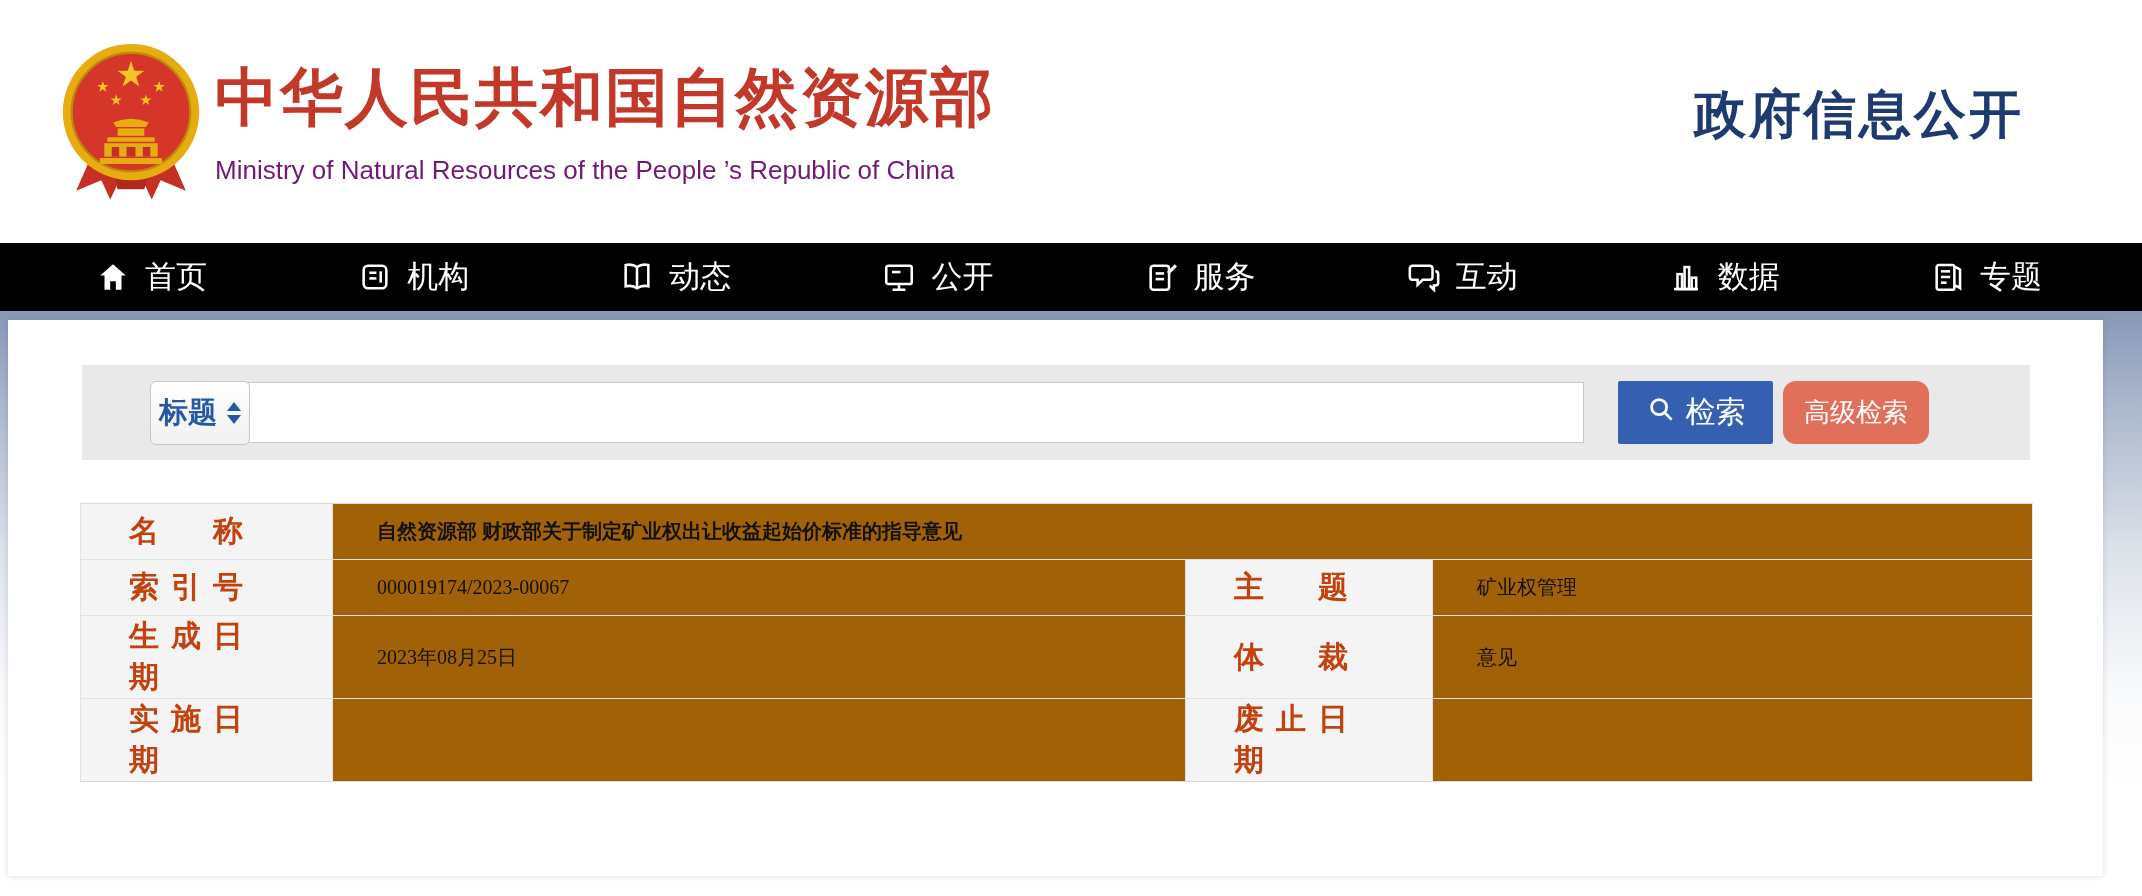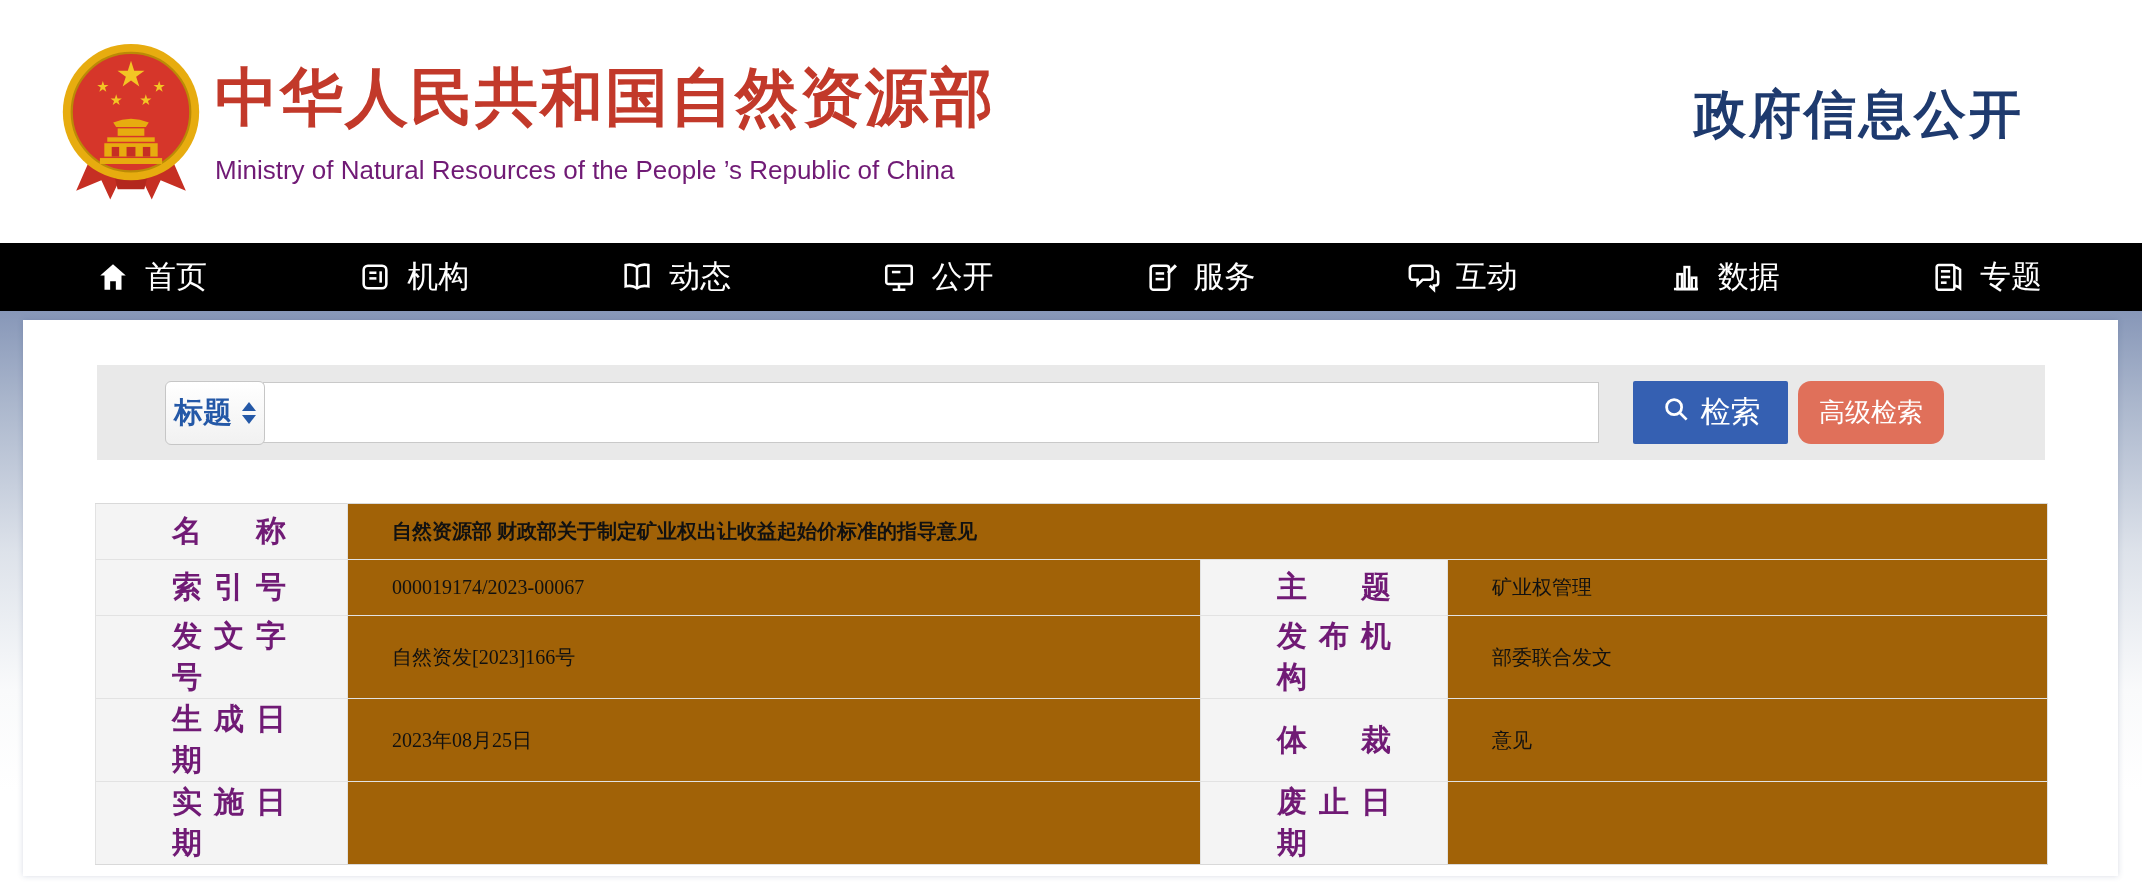--- a/index.html
+++ b/index.html
@@ -19,21 +19,21 @@
   
   .nav { width:100%; height:68px; background:#000000; display:flex; align-items:center;
          justify-content:space-between; padding:0 100px 0 96px; }
   .nav-item { display:flex; align-items:center; gap:15px; color:#fff; font-size:31px;
               cursor:pointer; white-space:nowrap; }
   .nav-item svg { display:block; }
 
   
   .main { position:relative; width:100%; height:565px;
           background:linear-gradient(#8797b8 0px, #aab6cc 90px, #dde2ea 240px, #f9fafb 380px, #ffffff 480px); }
-  .panel { position:absolute; left:23px; top:9px; width:2095px; height:556px; background:#fff;
+  .panel { position:absolute; left:8px; top:9px; width:2095px; height:556px; background:#fff;
            box-shadow:0 0 6px rgba(40,60,110,0.18); }
 
   
   .search-strip { position:absolute; left:74px; top:45px; width:1948px; height:95px;
                   background:#e9e9e9; display:flex; align-items:center; padding-left:68px; }
   .field-select { width:100px; height:64px; background:linear-gradient(#ffffff,#f1f1f1);
                   border:1px solid #c6c6c6; border-radius:6px; display:flex; align-items:center;
                   justify-content:center; gap:10px; cursor:pointer; position:relative; z-index:2; }
   .field-select .txt { color:#2458a7; font-size:29px; font-weight:bold; }
   .sort-arrows { display:flex; flex-direction:column; gap:4px; }
@@ -53,22 +53,22 @@
              display:flex; align-items:center; justify-content:center;
              font-family:"Liberation Sans", sans-serif; }
 
   
   .doc-table { position:absolute; left:72px; top:183px; border-collapse:collapse;
                table-layout:fixed; width:1952px; font-family:"Liberation Serif", serif; }
   .doc-table td { border:1px solid #e2e2e2; height:56px; vertical-align:middle; }
   .doc-table tr:first-child td { border-top-color:#d9d9d9; }
   .doc-table tr:last-child td { border-bottom-color:#d9d9d9; }
   .lbl-cell { background:#f4f4f4; padding-left:48px; }
-  .lbl { display:inline-block; width:114px; font-size:30px; font-weight:bold; color:#701a75;
-         text-align:justify; text-align-last:justify;margin-left:28px; -moz-text-align-last:justify; }
+  .lbl { display:inline-block; width:114px; font-size:30px; font-weight:bold; color:#c2410c;
+         text-align:justify; text-align-last:justify; -moz-text-align-last:justify; }
   .val-cell { background:#a16207; padding-left:44px; font-size:20px; color:#111; }
   .val-strong { font-weight:bold; }
   .col-l1 { width:252px; } .col-v1 { width:853px; } .col-l2 { width:247px; } .col-v2 { width:600px; }
 </style>
 </head>
 <body>
 
 <div class="header">
   <svg class="emblem" viewBox="0 0 100 112">
     <path d="M24 78 L13 103 L30 96 L36 109 L45 90 Z" fill="#c62f23"></path>
@@ -224,26 +224,20 @@
         <td class="lbl-cell"><span class="lbl">名称</span></td>
         <td class="val-cell val-strong" colspan="3">自然资源部 财政部关于制定矿业权出让收益起始价标准的指导意见</td>
       </tr>
       <tr>
         <td class="lbl-cell"><span class="lbl">索引号</span></td>
         <td class="val-cell">000019174/2023-00067</td>
         <td class="lbl-cell"><span class="lbl">主题</span></td>
         <td class="val-cell">矿业权管理</td>
       </tr>
       <tr>
-        <td class="lbl-cell"><span class="lbl">发文字号</span></td>
-        <td class="val-cell">自然资发[2023]166号</td>
-        <td class="lbl-cell"><span class="lbl">发布机构</span></td>
-        <td class="val-cell">部委联合发文</td>
-      </tr>
-      <tr>
         <td class="lbl-cell"><span class="lbl">生成日期</span></td>
         <td class="val-cell">2023年08月25日</td>
         <td class="lbl-cell"><span class="lbl">体裁</span></td>
         <td class="val-cell">意见</td>
       </tr>
       <tr>
         <td class="lbl-cell"><span class="lbl">实施日期</span></td>
         <td class="val-cell"></td>
         <td class="lbl-cell"><span class="lbl">废止日期</span></td>
         <td class="val-cell"></td>

